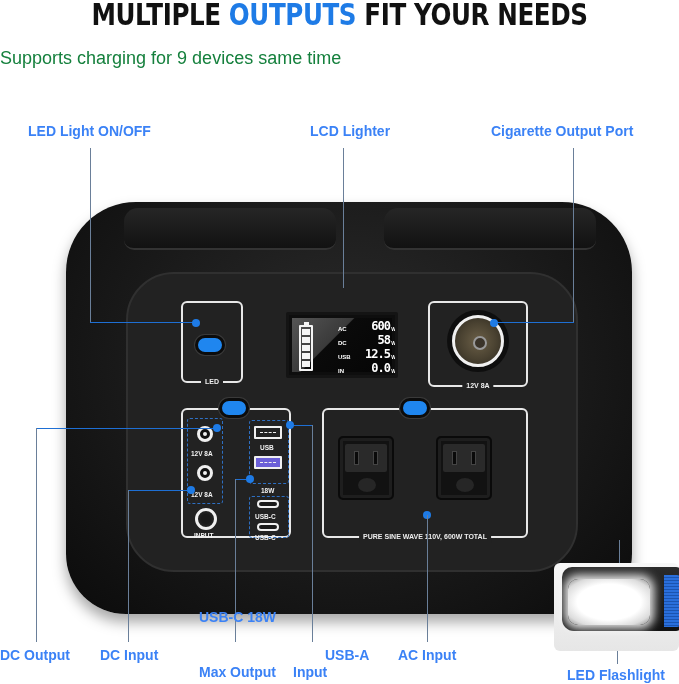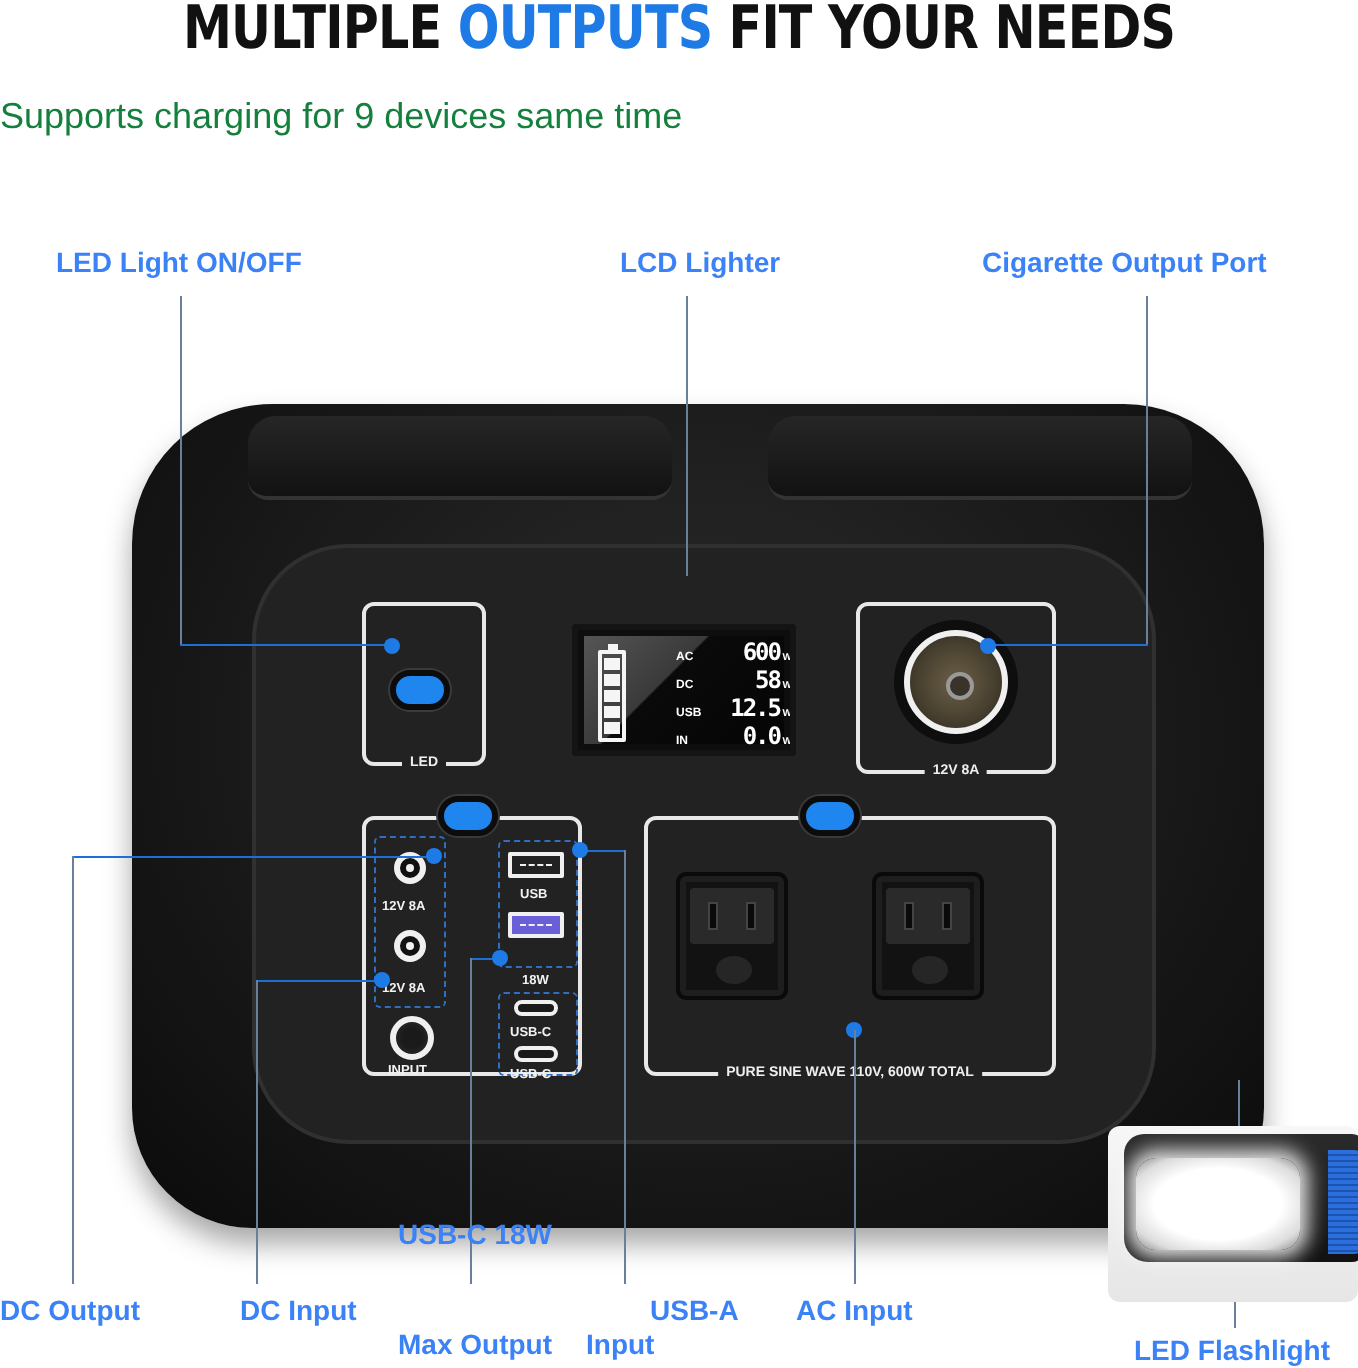--- a/index.html
+++ b/index.html
@@ -277,19 +277,19 @@
 <div class="leader gray" style="left:617px; top:650px; width:1px; height:14px;"></div>
 
 <div class="flashlight">
   <div class="fl-body">
     <div class="fl-lens"></div>
     <div class="fl-side"></div>
   </div>
 </div>
 
 <div class="label" style="left:0px; top:647px;">DC Output</div>
-<div class="label" style="left:100px; top:647px;margin-left:20px;">DC Input</div>
+<div class="label" style="left:100px; top:647px;">DC Input</div>
 <div class="label" style="left:199px; top:609px;">USB-C 18W</div>
 <div class="label" style="left:199px; top:664px;">Max Output</div>
 <div class="label" style="left:293px; top:647px;margin-left:32px;">USB-A</div>
 <div class="label" style="left:293px; top:664px;">Input</div>
 <div class="label" style="left:398px; top:647px;">AC Input</div>
 <div class="label" style="left:567px; top:667px;">LED Flashlight</div>
 
 </body></html>

